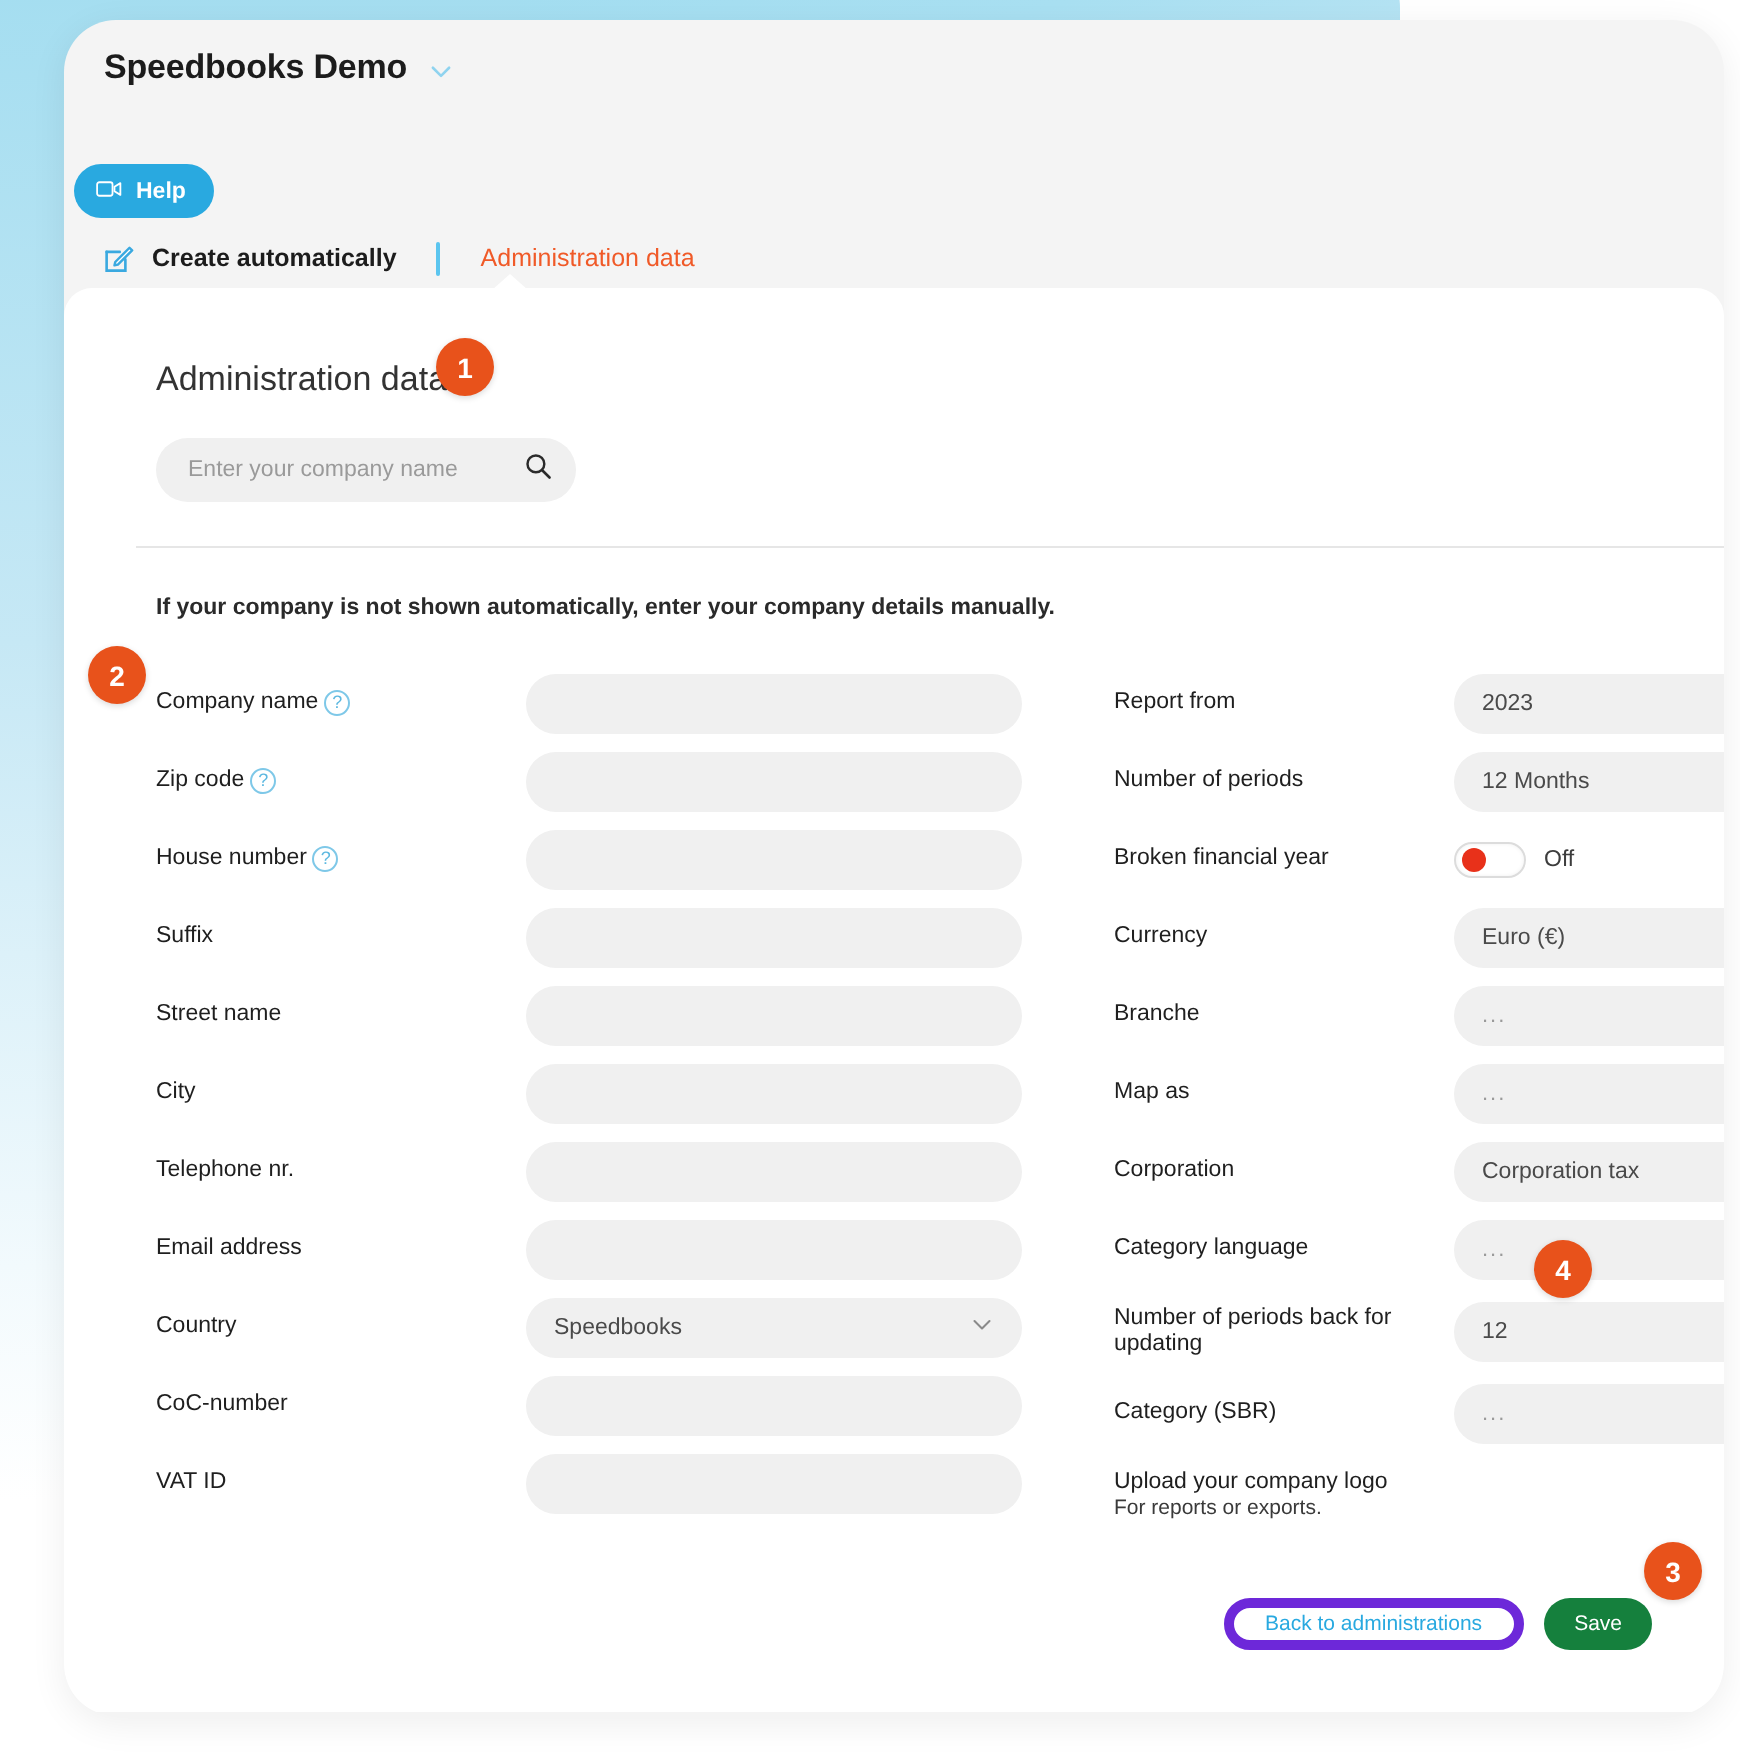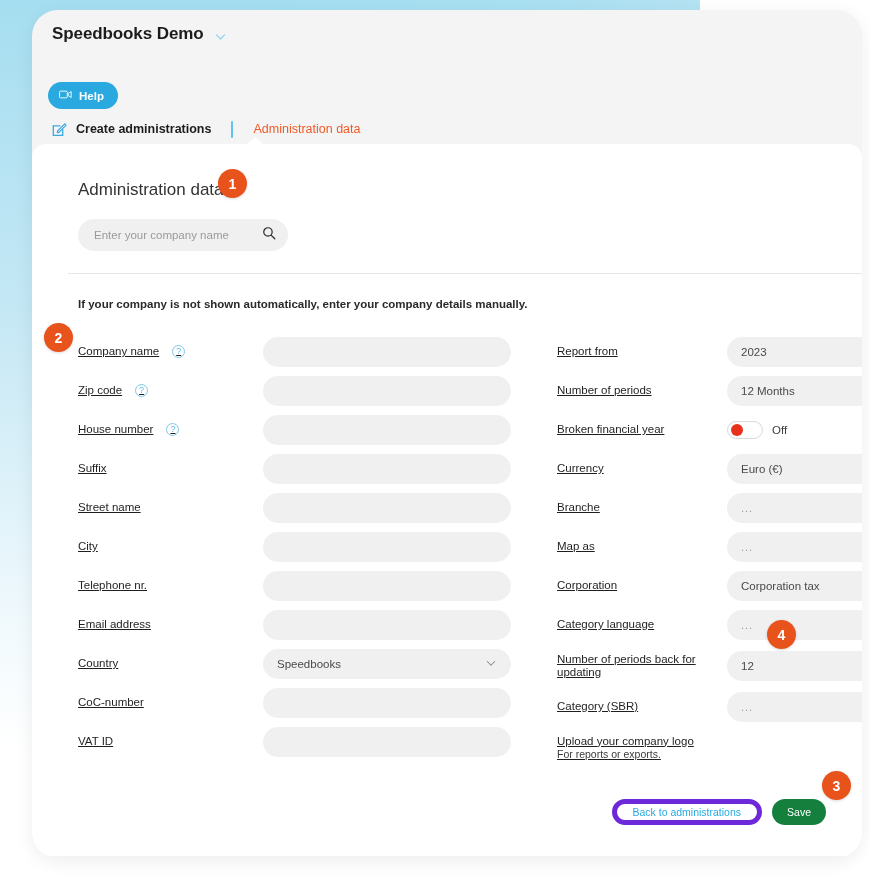--- a/index.html
+++ b/index.html
@@ -49,21 +49,21 @@
   .app-title {
     font-size: 17px; font-weight: bold; color: #1c1c1c;
     letter-spacing: -0.1px;
   }
   .chevron-down {
     width: 13px; height: 13px; position: relative; top: 1px;
   }
 
   .help-btn {
     position: absolute;
-    left: 16px; top: 72px;
+    left: 5px; top: 72px;
     height: 27px;
     background: #29a9e0;
     border-radius: 14px;
     display: flex; align-items: center; gap: 6px;
     padding: 0 14px 0 11px;
     cursor: pointer;
     border: none;
   }
   .help-btn .lbl { color: #ffffff; font-size: 11.5px; font-weight: bold; }
 
@@ -148,23 +148,22 @@
   .frow {
     position: relative;
     height: 39px;
     display: flex; align-items: center;
   }
   .frow.tall { height: 43px; }
 
   .flabel {
     font-size: 11.5px; color: #1f1f1f;
     width: 185px; flex-shrink: 0;
-    display: flex; align-items: center; gap: 13px;
+    display: flex; align-items: center; gap: 3px;
     line-height: 13px;
-    text-decoration: underline;
   }
   .col-right .flabel { width: 170px; }
   .flabel .sub {
     display: block; font-size: 10.5px; color: #3a3a3a; font-weight: normal;
   }
   .qmark {
     display: inline-flex; align-items: center; justify-content: center;
     width: 13px; height: 13px; border-radius: 50%;
     border: 1px solid #7ec8e8; color: #5cb8e0;
     font-size: 9px; line-height: 1; cursor: pointer; flex-shrink: 0;
@@ -274,21 +273,21 @@
     </button>
 
     <div class="tabs">
       <span class="tab-icon">
         <svg viewBox="0 0 16 16" width="15" height="15">
           <path d="M1.4 4.2 L1.4 14.2 L11.4 14.2 L11.4 8.2" fill="none" stroke="#3aa9e0" stroke-width="1.4" stroke-linecap="round"></path>
           <path d="M1.4 4.2 L8.4 4.2" fill="none" stroke="#3aa9e0" stroke-width="1.4" stroke-linecap="round"></path>
           <path d="M6.0 9.6 L13.6 2.0 L15.0 3.4 L7.4 11.0 L5.6 11.4 Z" fill="#ffffff" stroke="#3aa9e0" stroke-width="1.3" stroke-linejoin="round"></path>
         </svg>
       </span>
-      <span class="tab-create">Create administrations</span>
+      <span class="tab-create">Create automatically</span>
       <span class="tab-sep"></span>
       <span class="tab-admin">Administration data</span>
     </div>
 
     <div class="white-panel">
       <div class="panel-notch"></div>
 
       <div class="section-title-row">
         <span class="section-title">Administration data</span>
       </div>

